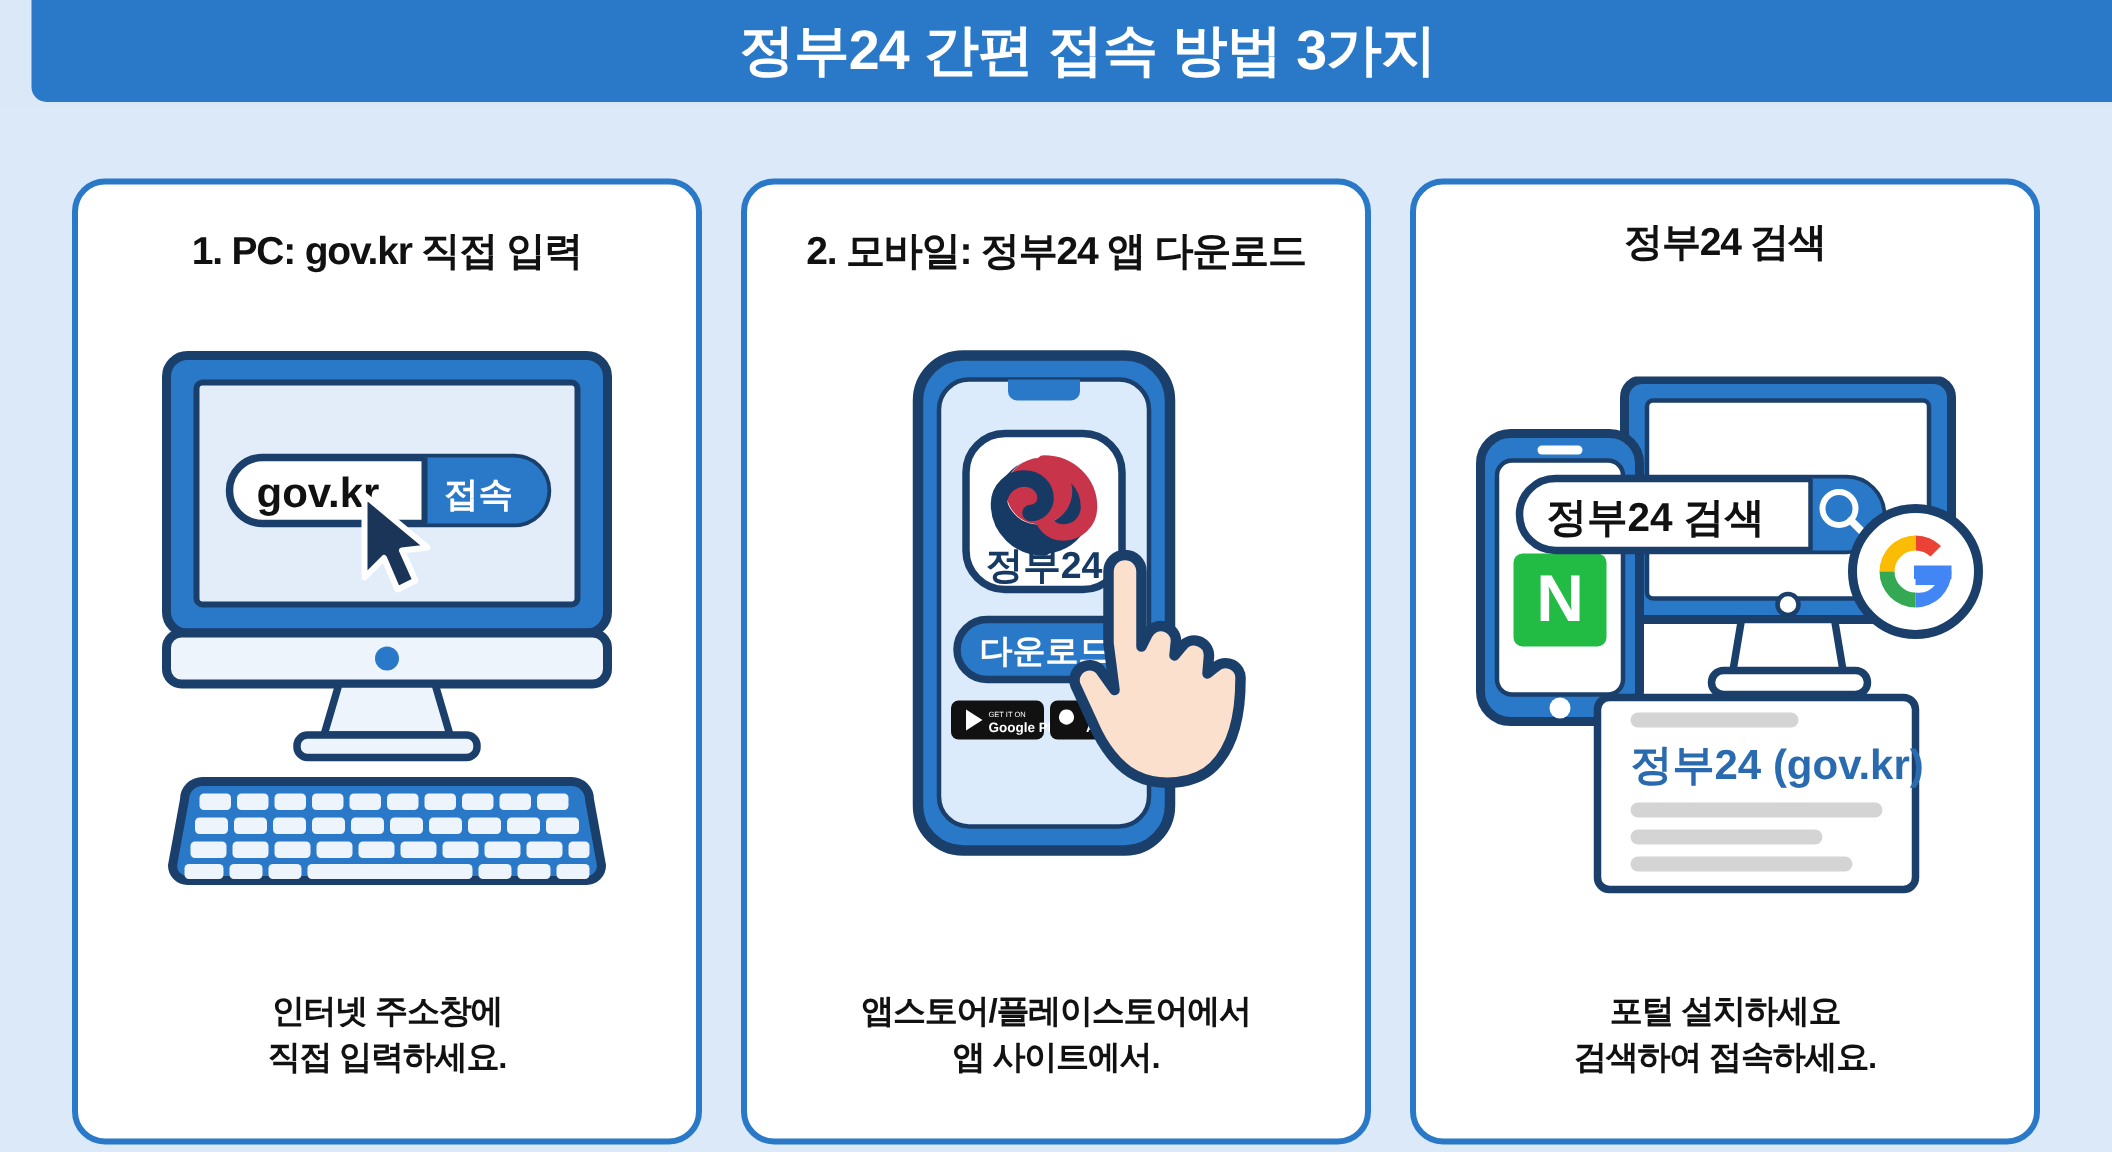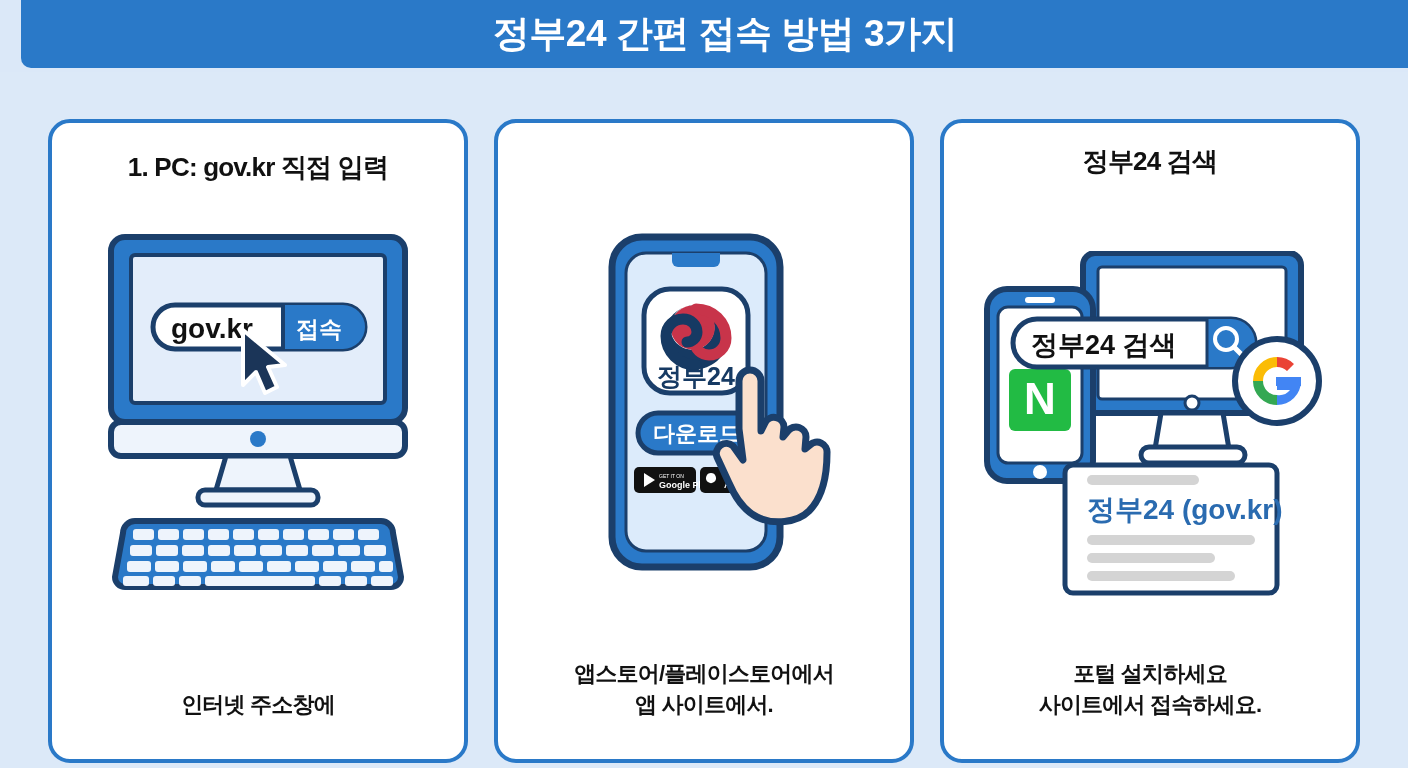--- a/index.html
+++ b/index.html
@@ -127,24 +127,26 @@
               <rect x="112" y="343" width="110" height="10" rx="3"></rect>
               <rect x="226" y="343" width="22" height="10" rx="3"></rect>
                 <rect x="252" y="343" width="22" height="10" rx="3"></rect>
               <rect x="278" y="343" width="22" height="10" rx="3"></rect>
             </g>
           </svg>
         </div>
 
         <div class="card-caption">
           <div>인터넷 주소창에</div>
+          <div>직접 입력하세요.</div>
         </div>
       </div>
 
       <div class="card">
+        <div class="card-title">2. 모바일: 정부24 앱 다운로드</div>
 
         <div class="art">
           <svg width="340" height="360" viewBox="0 0 340 360">
 
             <rect x="78" y="4" width="168" height="330" rx="30" fill="#2a79c8" stroke="#1b3f6b" stroke-width="7"></rect>
             <rect x="92" y="20" width="140" height="298" rx="20" fill="#dcebfb" stroke="#1b3f6b" stroke-width="3"></rect>
 
             <path d="M138 20 h48 v8 a6 6 0 0 1 -6 6 h-36 a6 6 0 0 1 -6 -6 Z" fill="#2a79c8"></path>
 
             <rect x="110" y="56" width="104" height="104" rx="26" fill="#ffffff" stroke="#1b3f6b" stroke-width="5"></rect>
@@ -238,19 +240,19 @@
             <rect x="122" y="224" width="112" height="10" rx="5" fill="#d4d4d4"></rect>
             <text x="122" y="268" font-family="Liberation Sans, sans-serif" font-size="28" font-weight="bold" fill="#2a6bb0">정부24 (gov.kr)</text>
             <rect x="122" y="284" width="168" height="10" rx="5" fill="#d4d4d4"></rect>
             <rect x="122" y="302" width="128" height="10" rx="5" fill="#d4d4d4"></rect>
             <rect x="122" y="320" width="148" height="10" rx="5" fill="#d4d4d4"></rect>
           </svg>
         </div>
 
         <div class="card-caption">
           <div>포털 설치하세요</div>
-          <div>사이트에서 접속하세요.</div>
+          <div>검색하여 접속하세요.</div>
         </div>
       </div>
 
     </div>
   </div>
 </div>
 
 </body></html>

